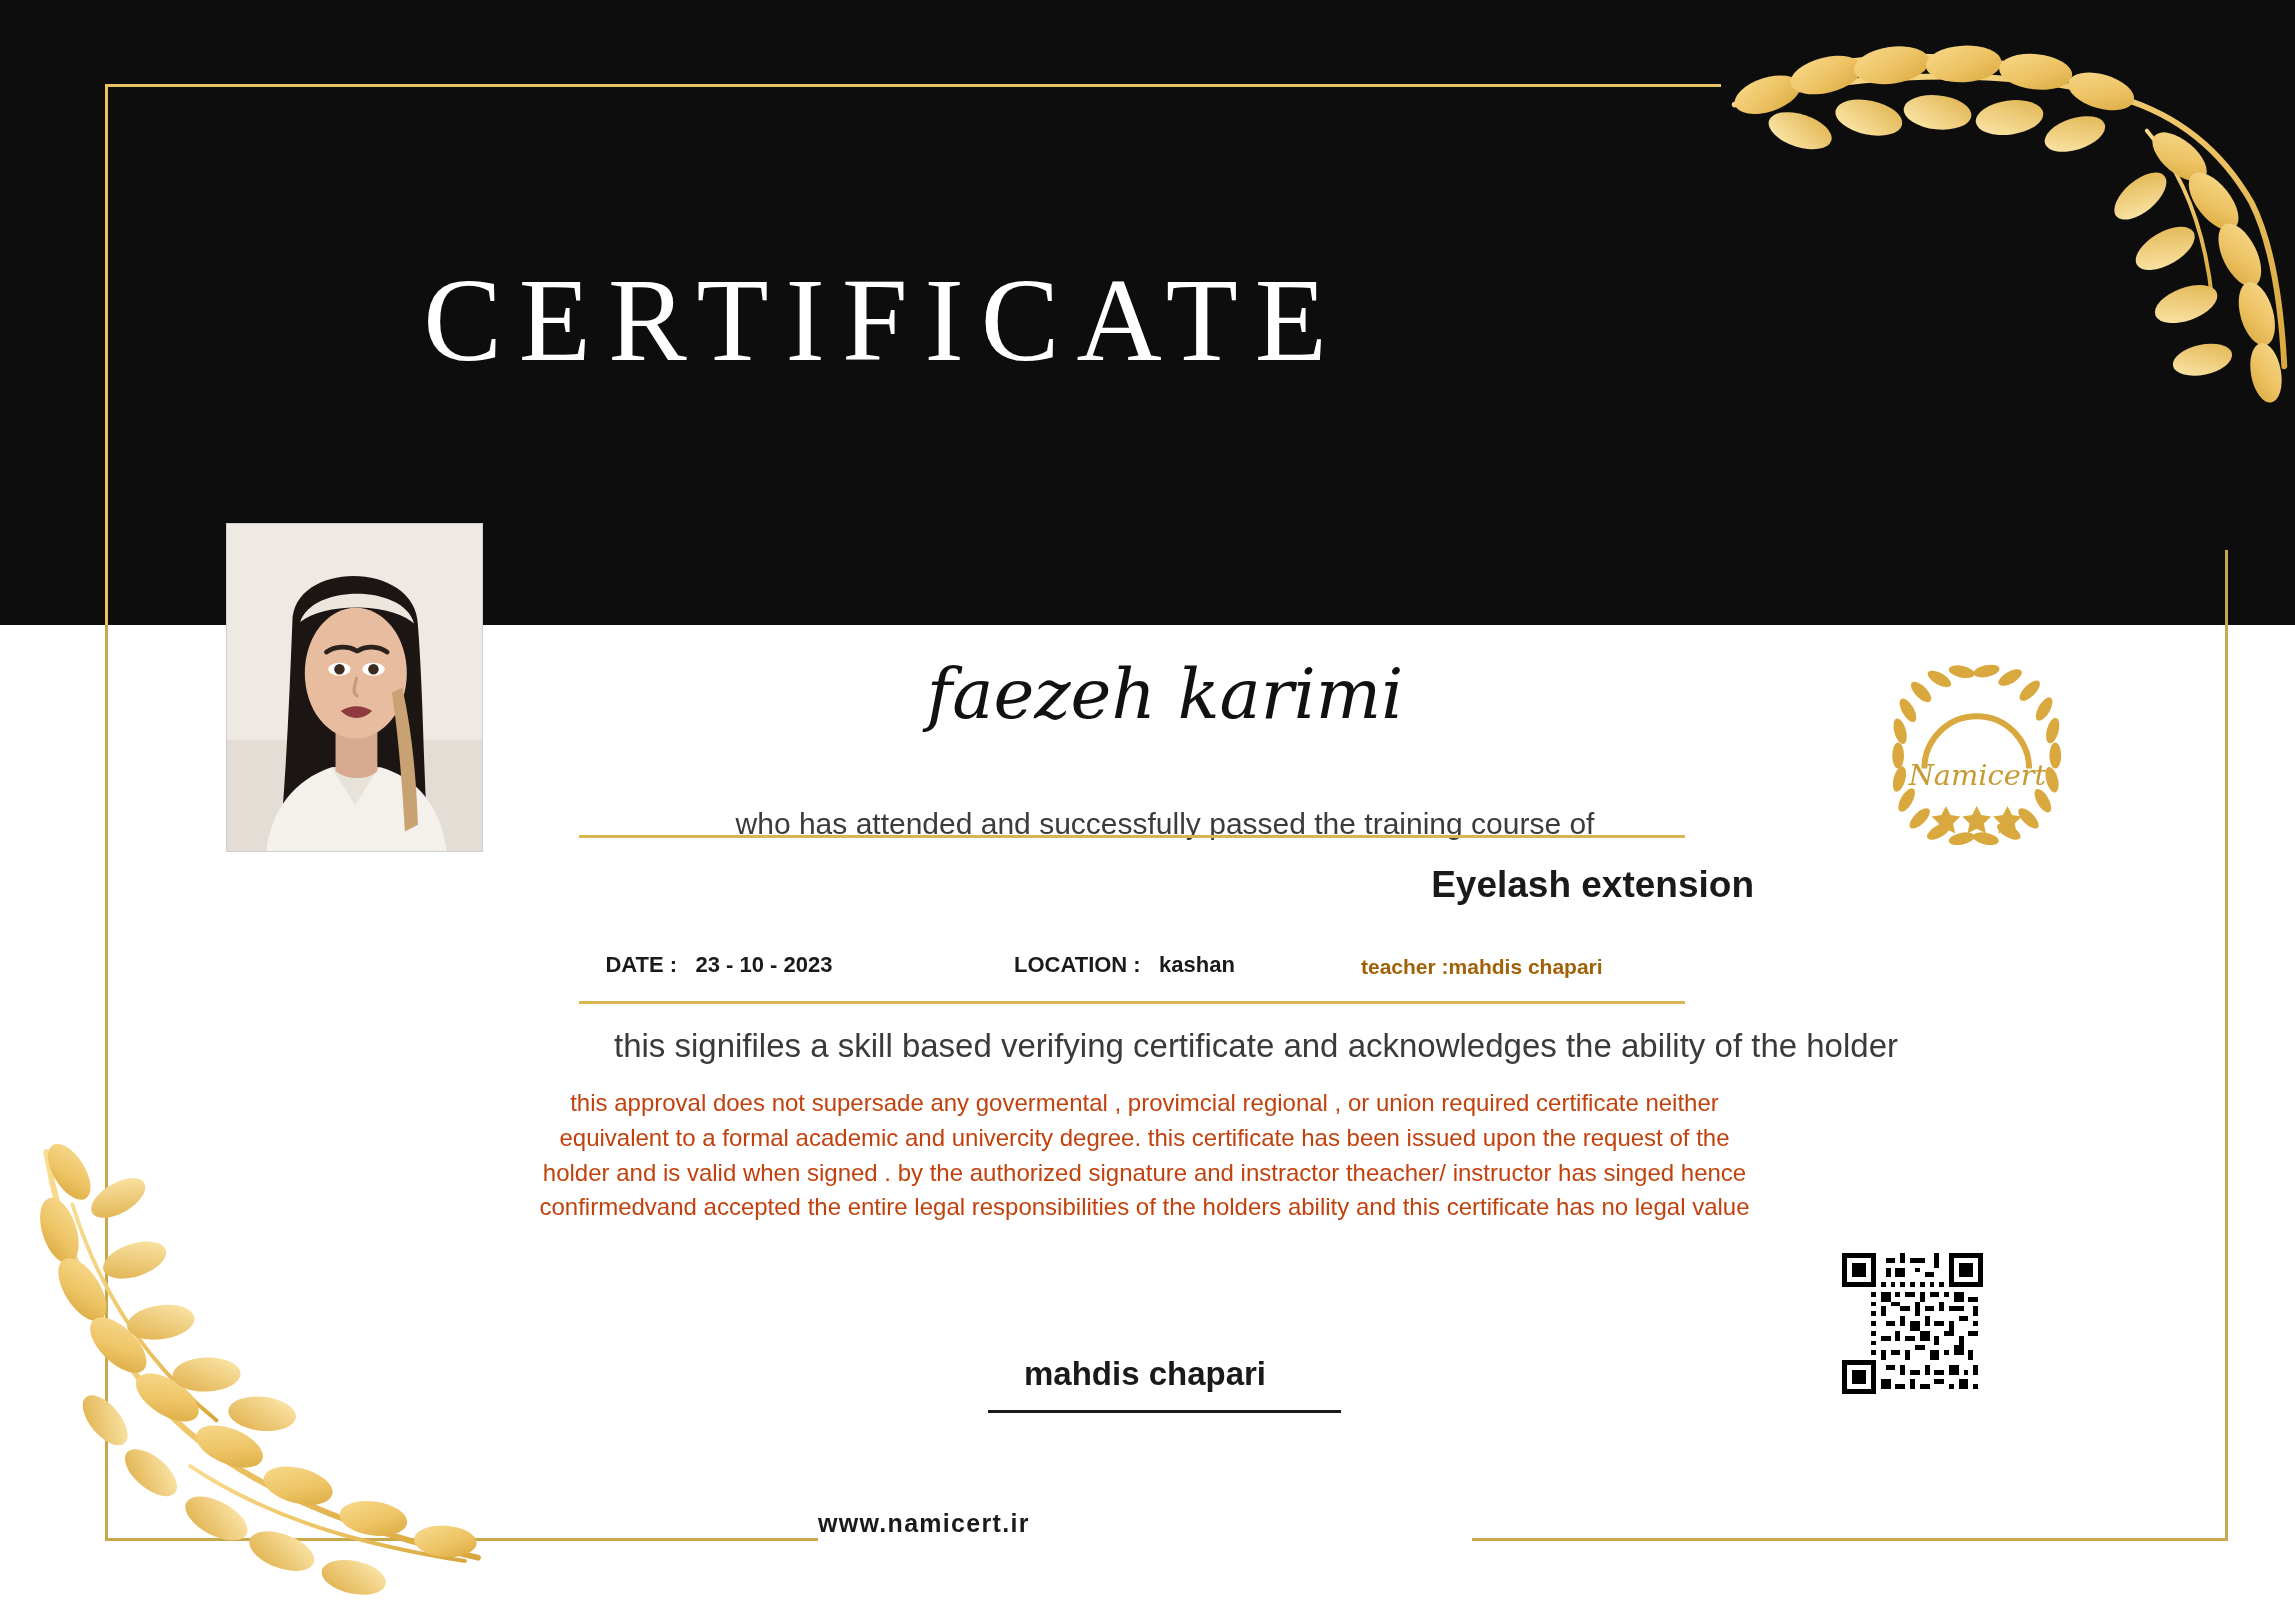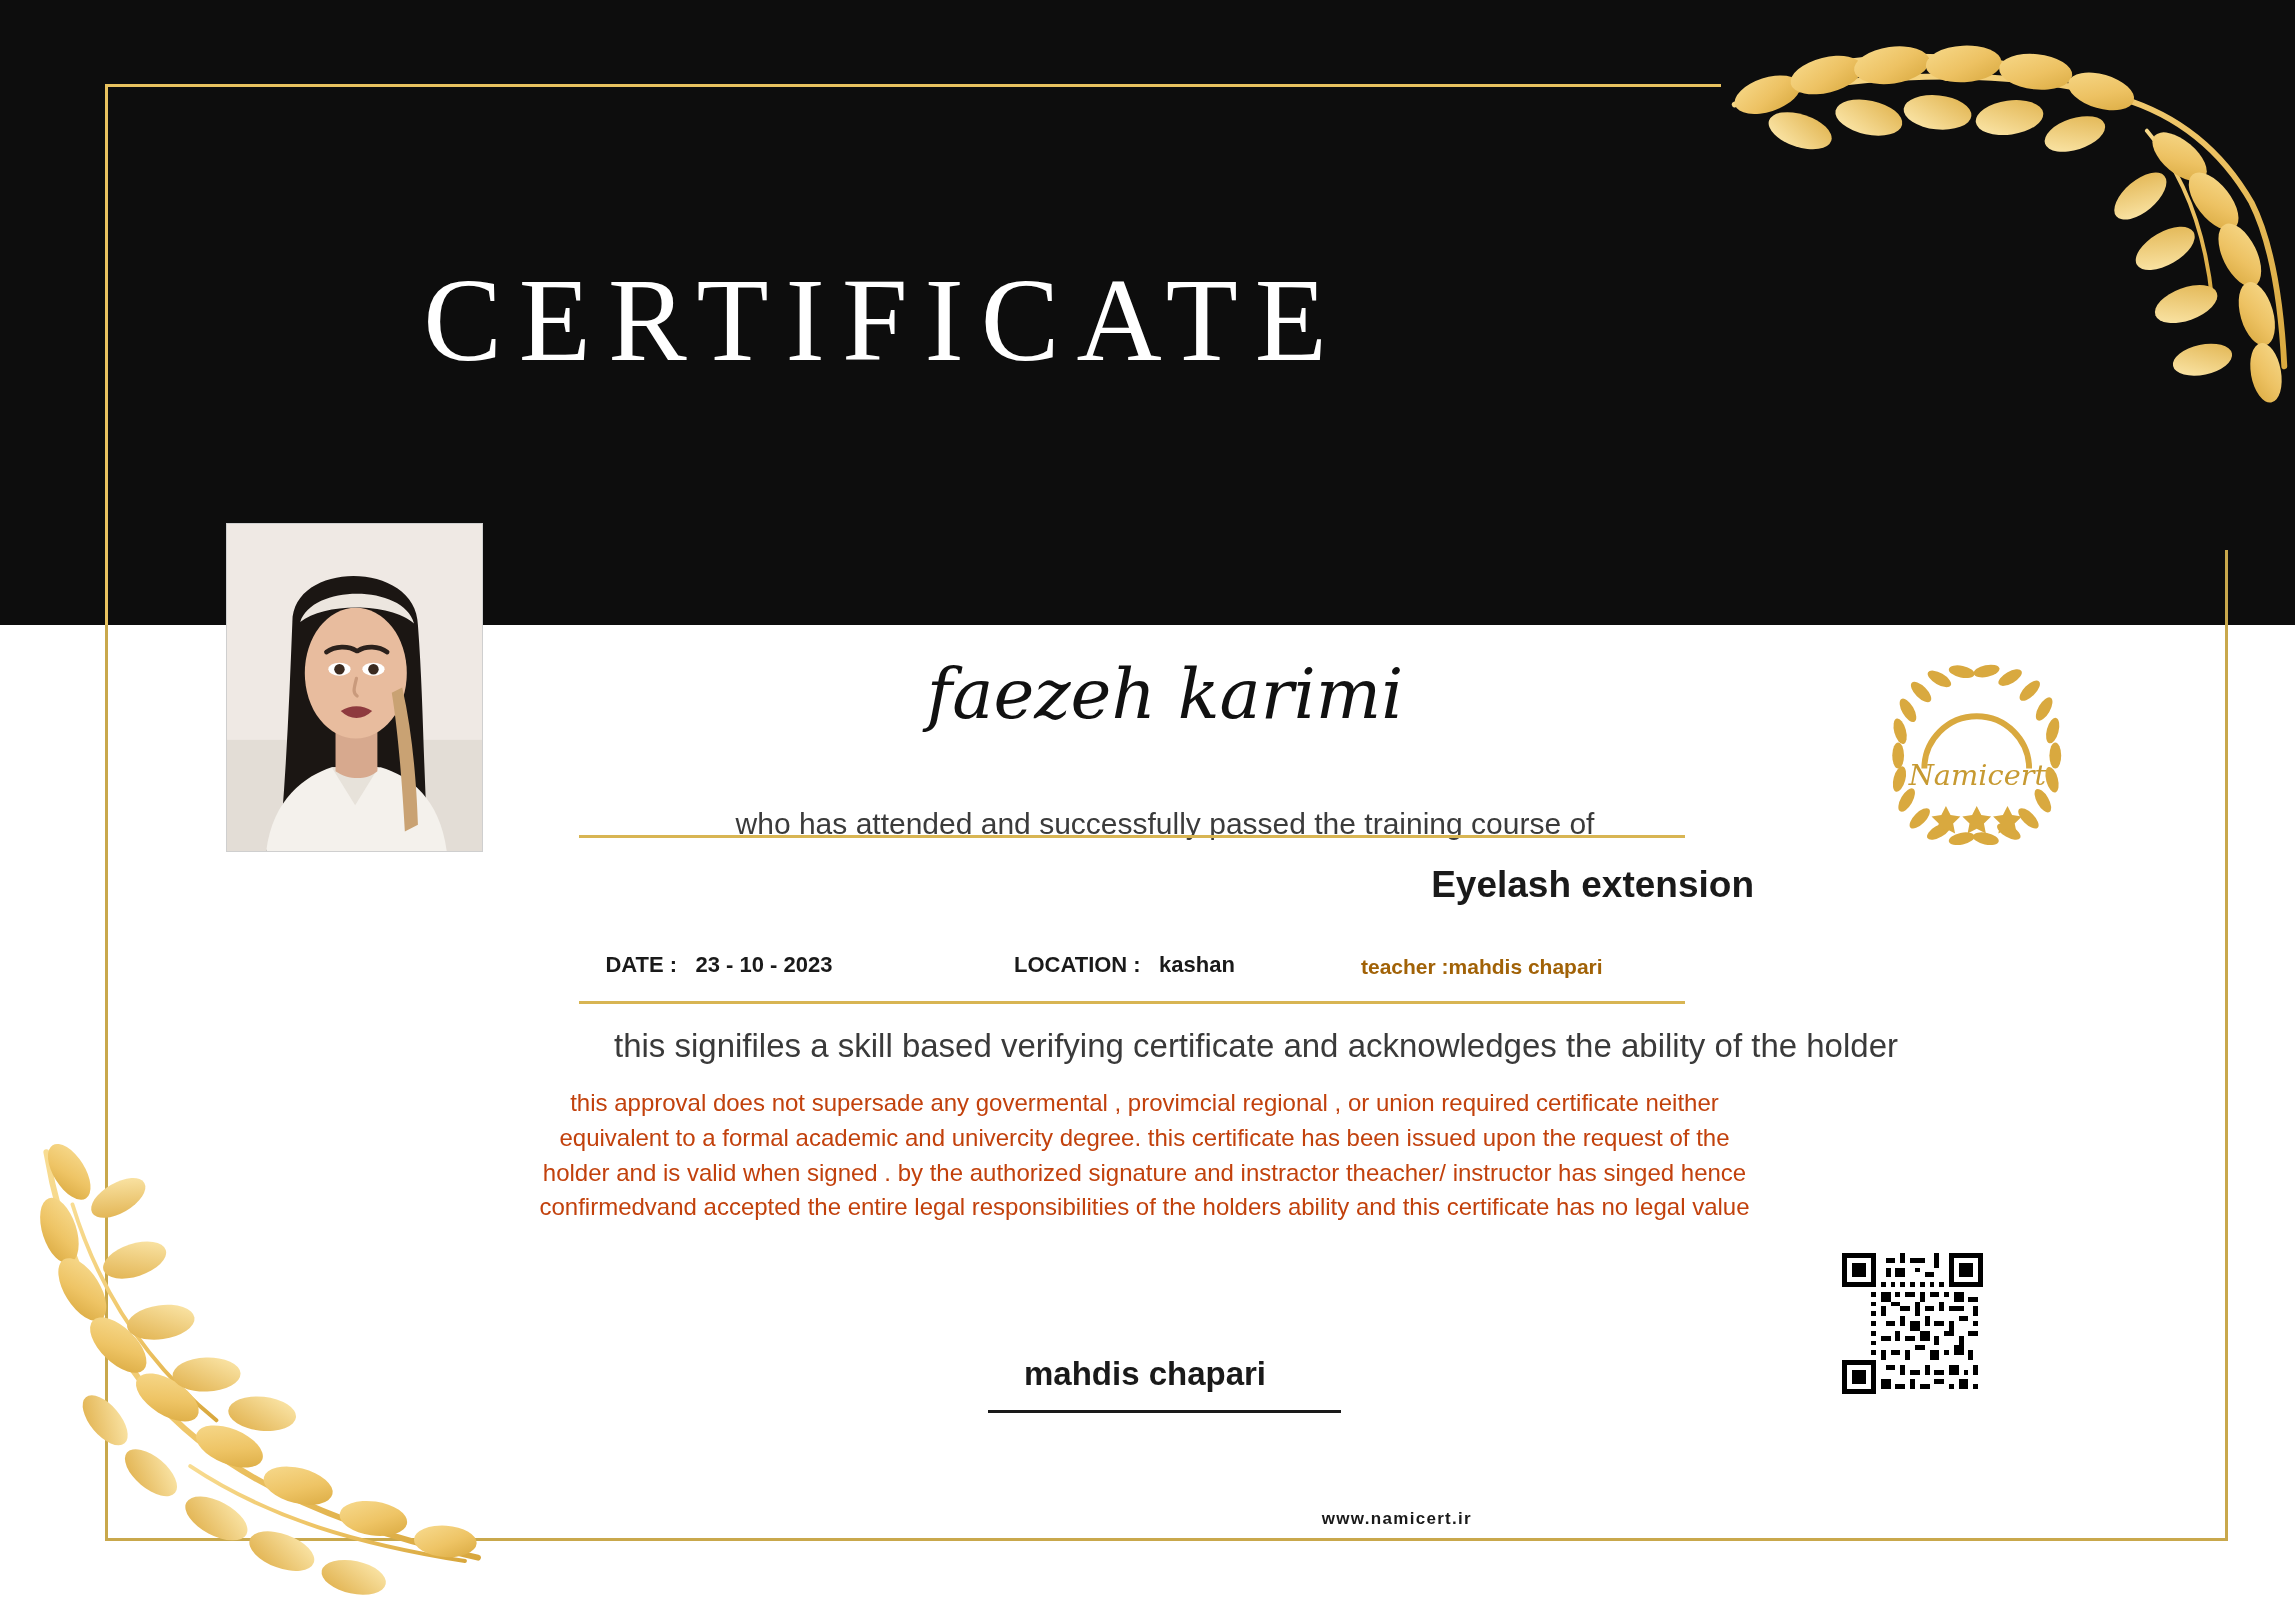--- a/index.html
+++ b/index.html
@@ -260,22 +260,22 @@
     background: #1a1a1a;
     z-index: 6;
   }
 
   
   .footer-url {
     position: absolute;
     left: 818px;
     top: 1505px;
     width: 654px;
-    text-align: right;
-    font-size: 17px;
+    text-align: left;
+    font-size: 25px;
     font-weight: bold;
     letter-spacing: 1.3px;
     color: #1a1a1a;
     z-index: 7;
     background: #ffffff;
     padding: 3.9px 0;
     white-space: nowrap;
   }
 
   

